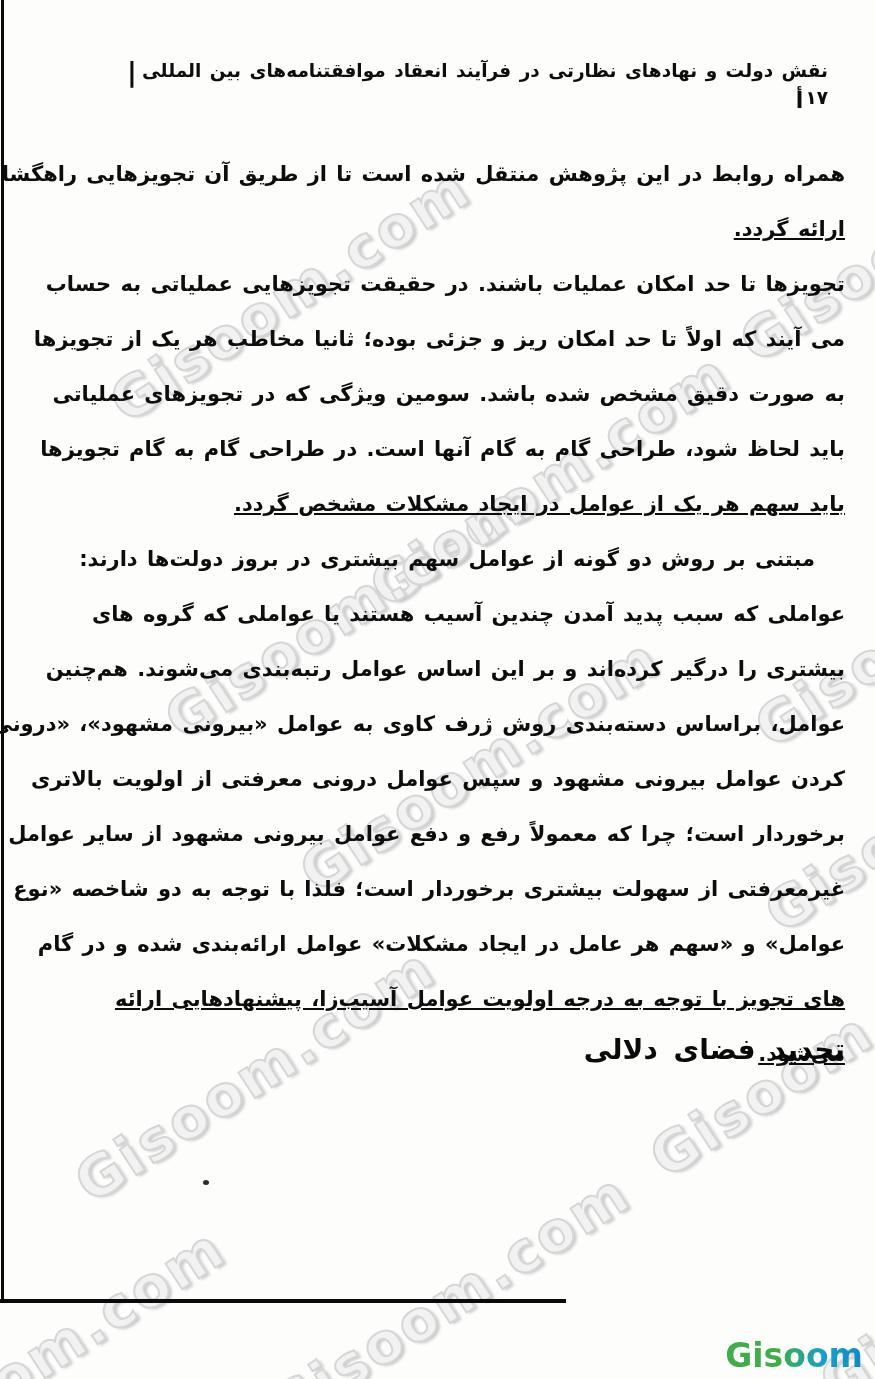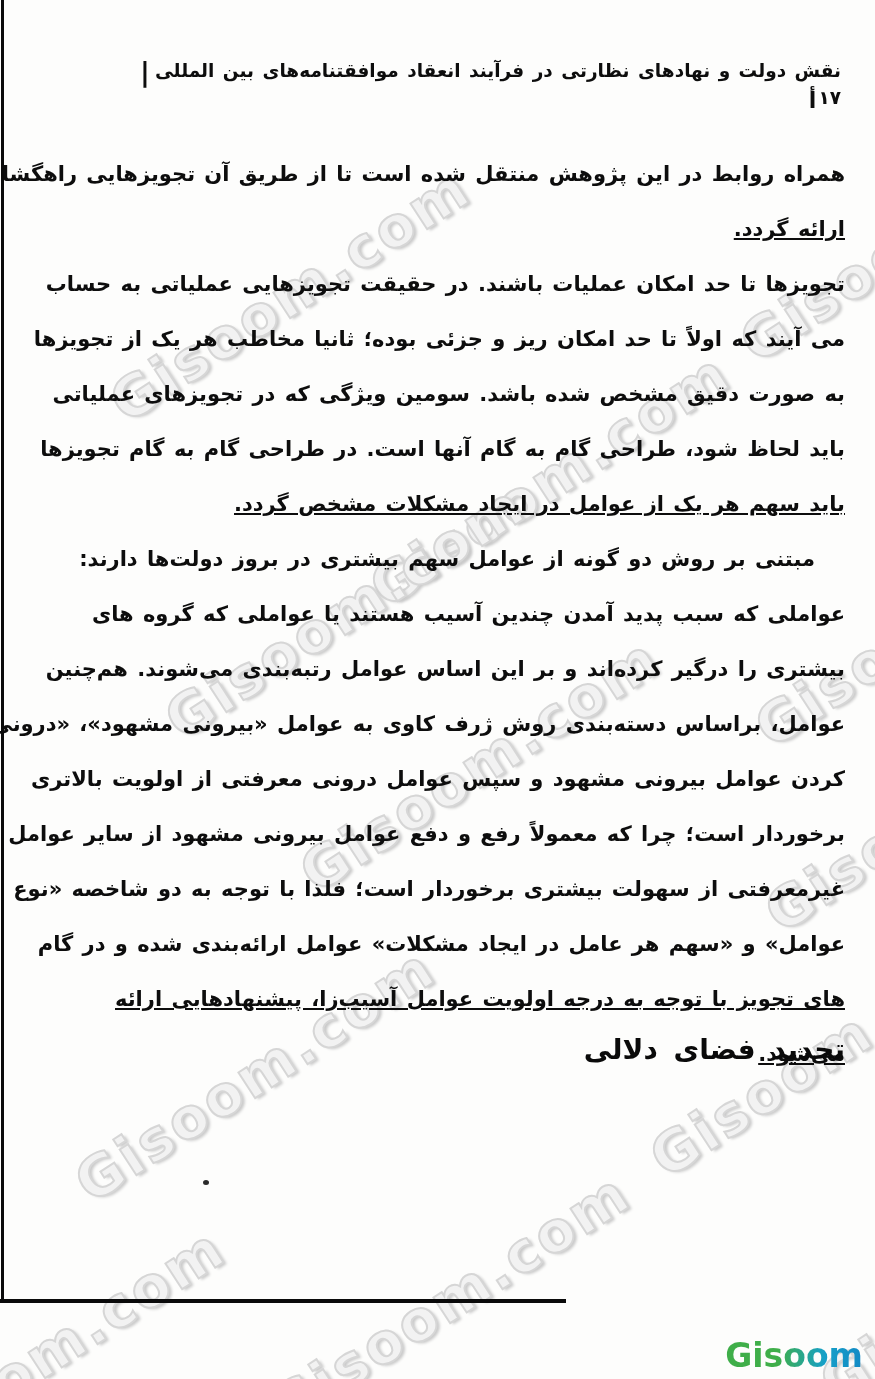--- a/index.html
+++ b/index.html
@@ -17,21 +17,21 @@
   .wm-layer { position:absolute; inset:0; z-index:1; pointer-events:none; }
   .wm {
     position:absolute; white-space:nowrap;
     font-weight:bold; font-size:56px; letter-spacing:3px;
     color:#f2f2f2; -webkit-text-stroke:2px #d6d6d6;
     text-shadow:2px 3px 3px #c9c9c9;
     transform:translate(-50%,-50%) rotate(-33deg);
   }
   
   .header {
-    position:absolute; top:56px; right:34px; left:110px; z-index:2;
+    position:absolute; top:56px; right:47px; left:110px; z-index:2;
     text-align:right; font-weight:bold; font-size:18.5px; color:#0d0d0d;
     letter-spacing:0; word-spacing:2px;
   }
   .header .sep { font-size:27px; font-weight:bold; vertical-align:-4px; padding:0 5px; }
   .header .thin { font-size:22px; padding:0 2px; }
   
   .body-col {
     position:absolute; top:147px; right:30px; width:730px; z-index:2;
     color:#0d0d0d; font-weight:bold; font-size:21px; word-spacing:2px;
   }

